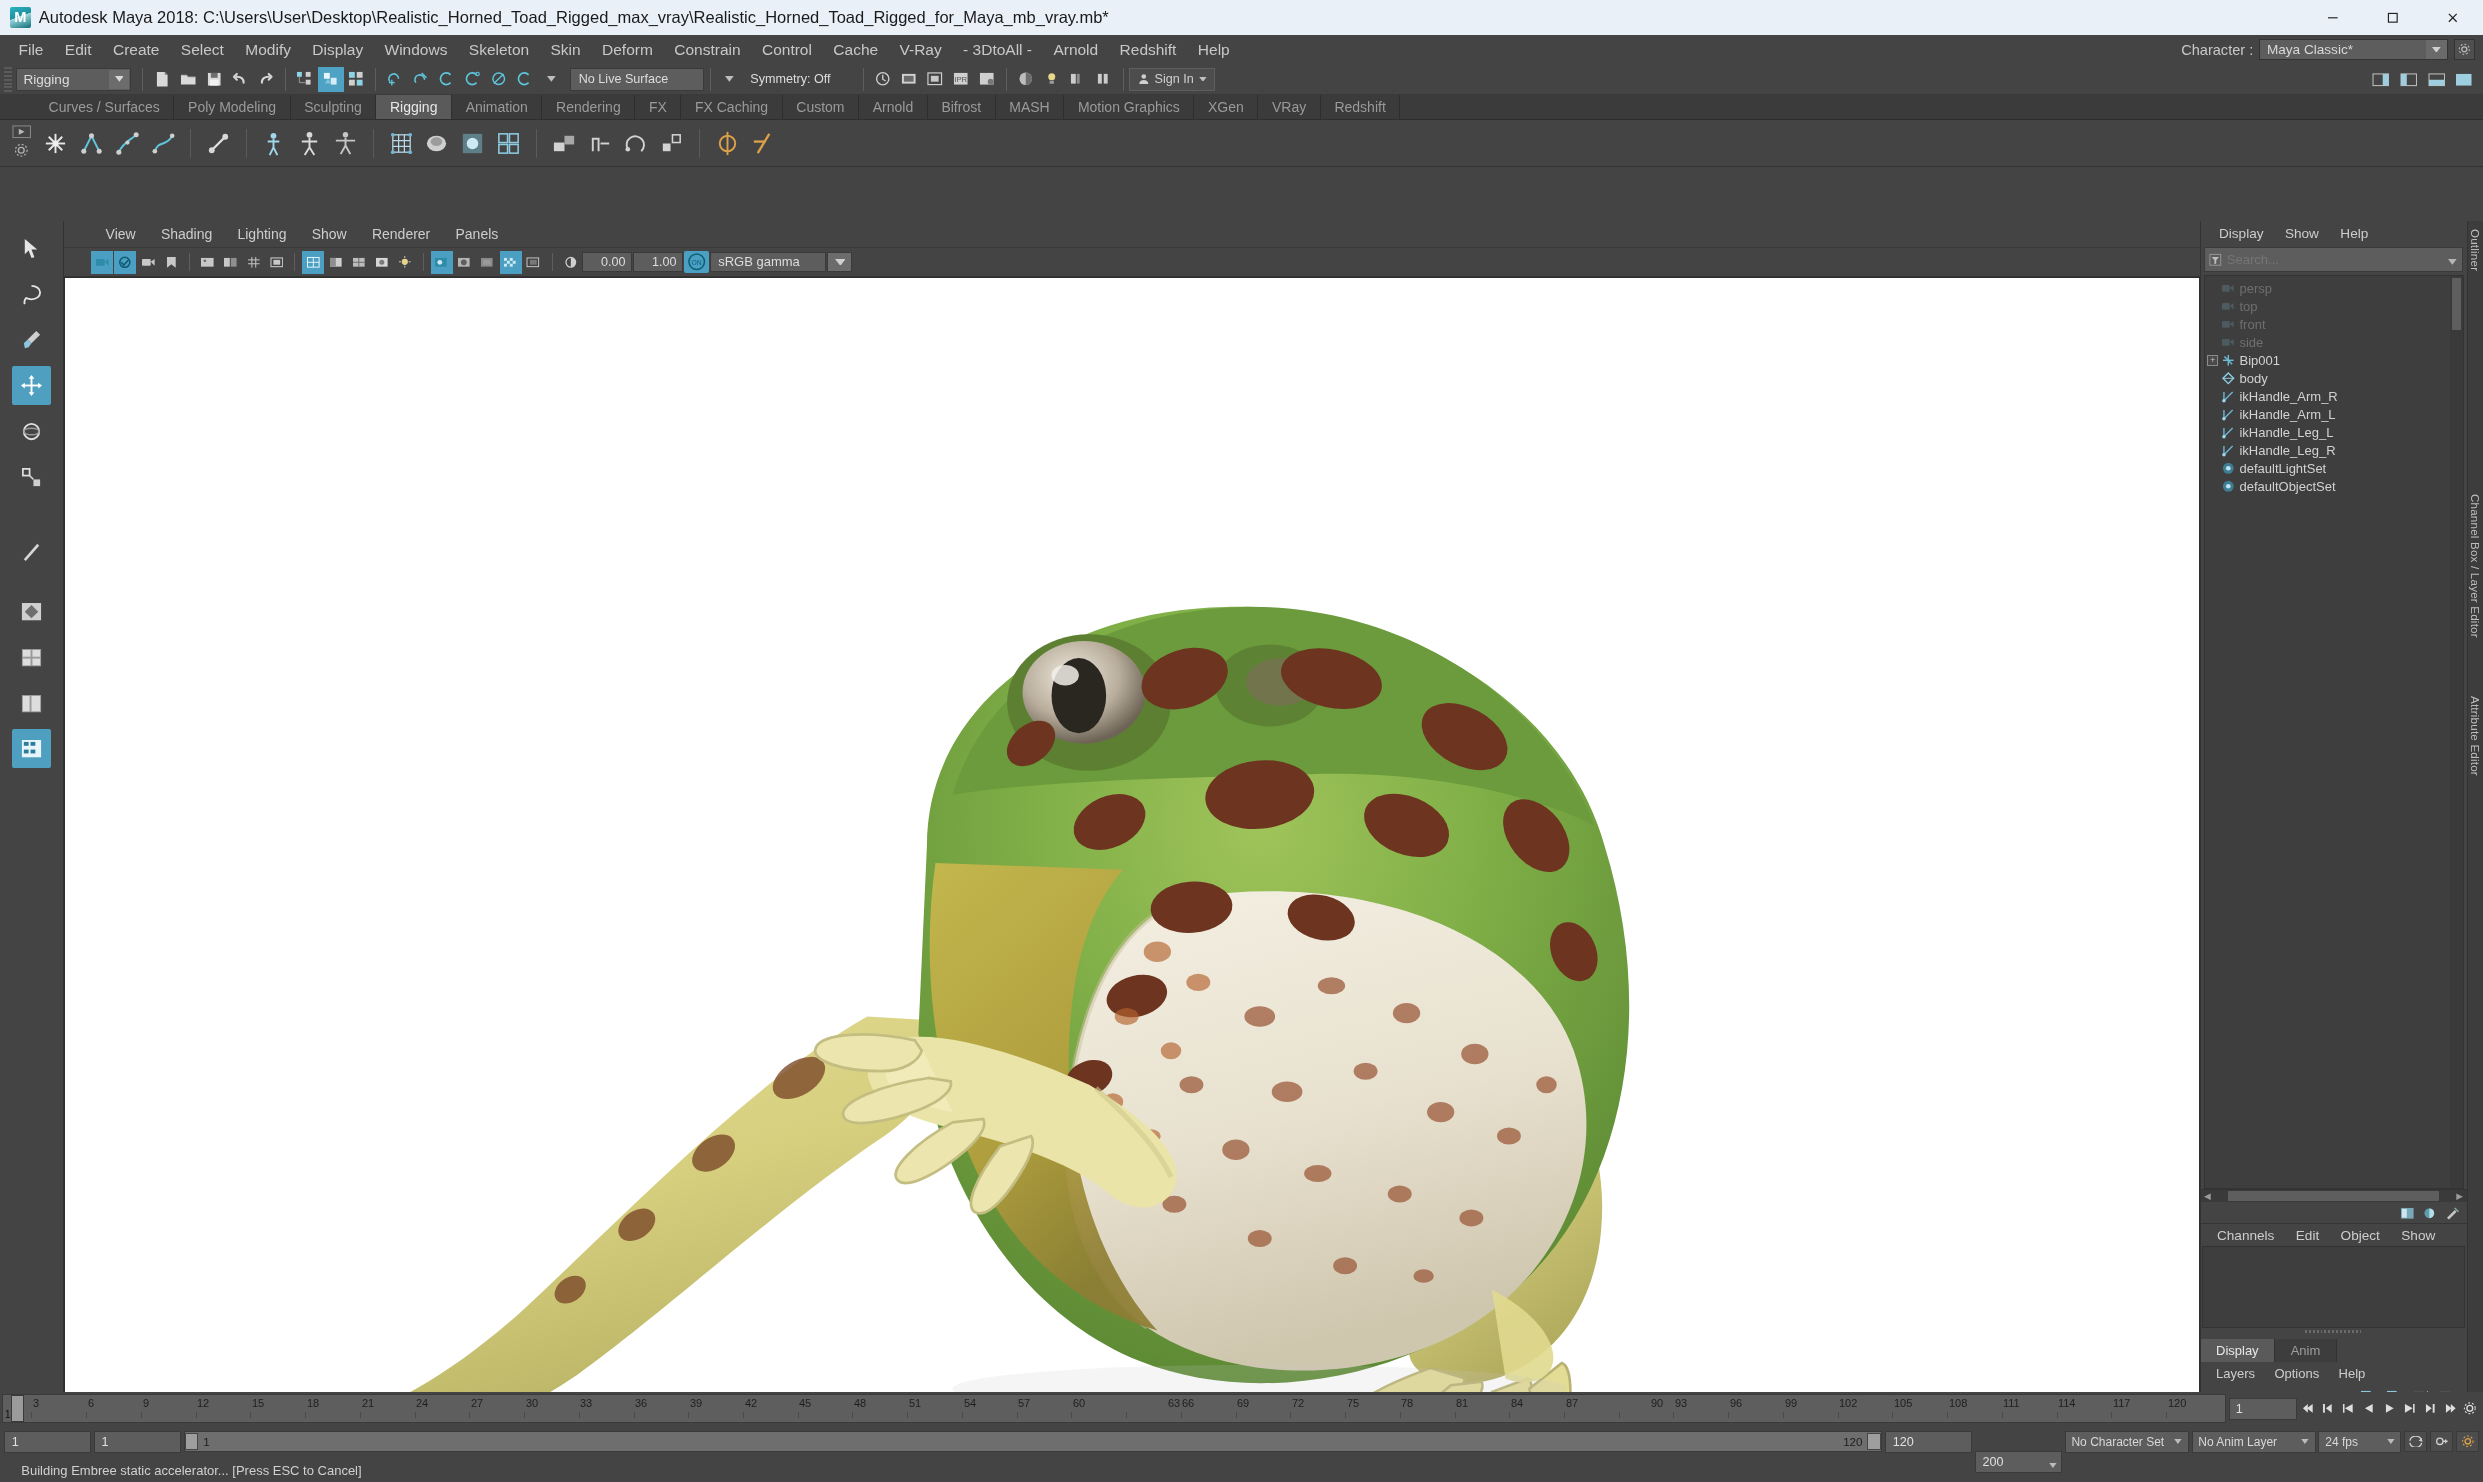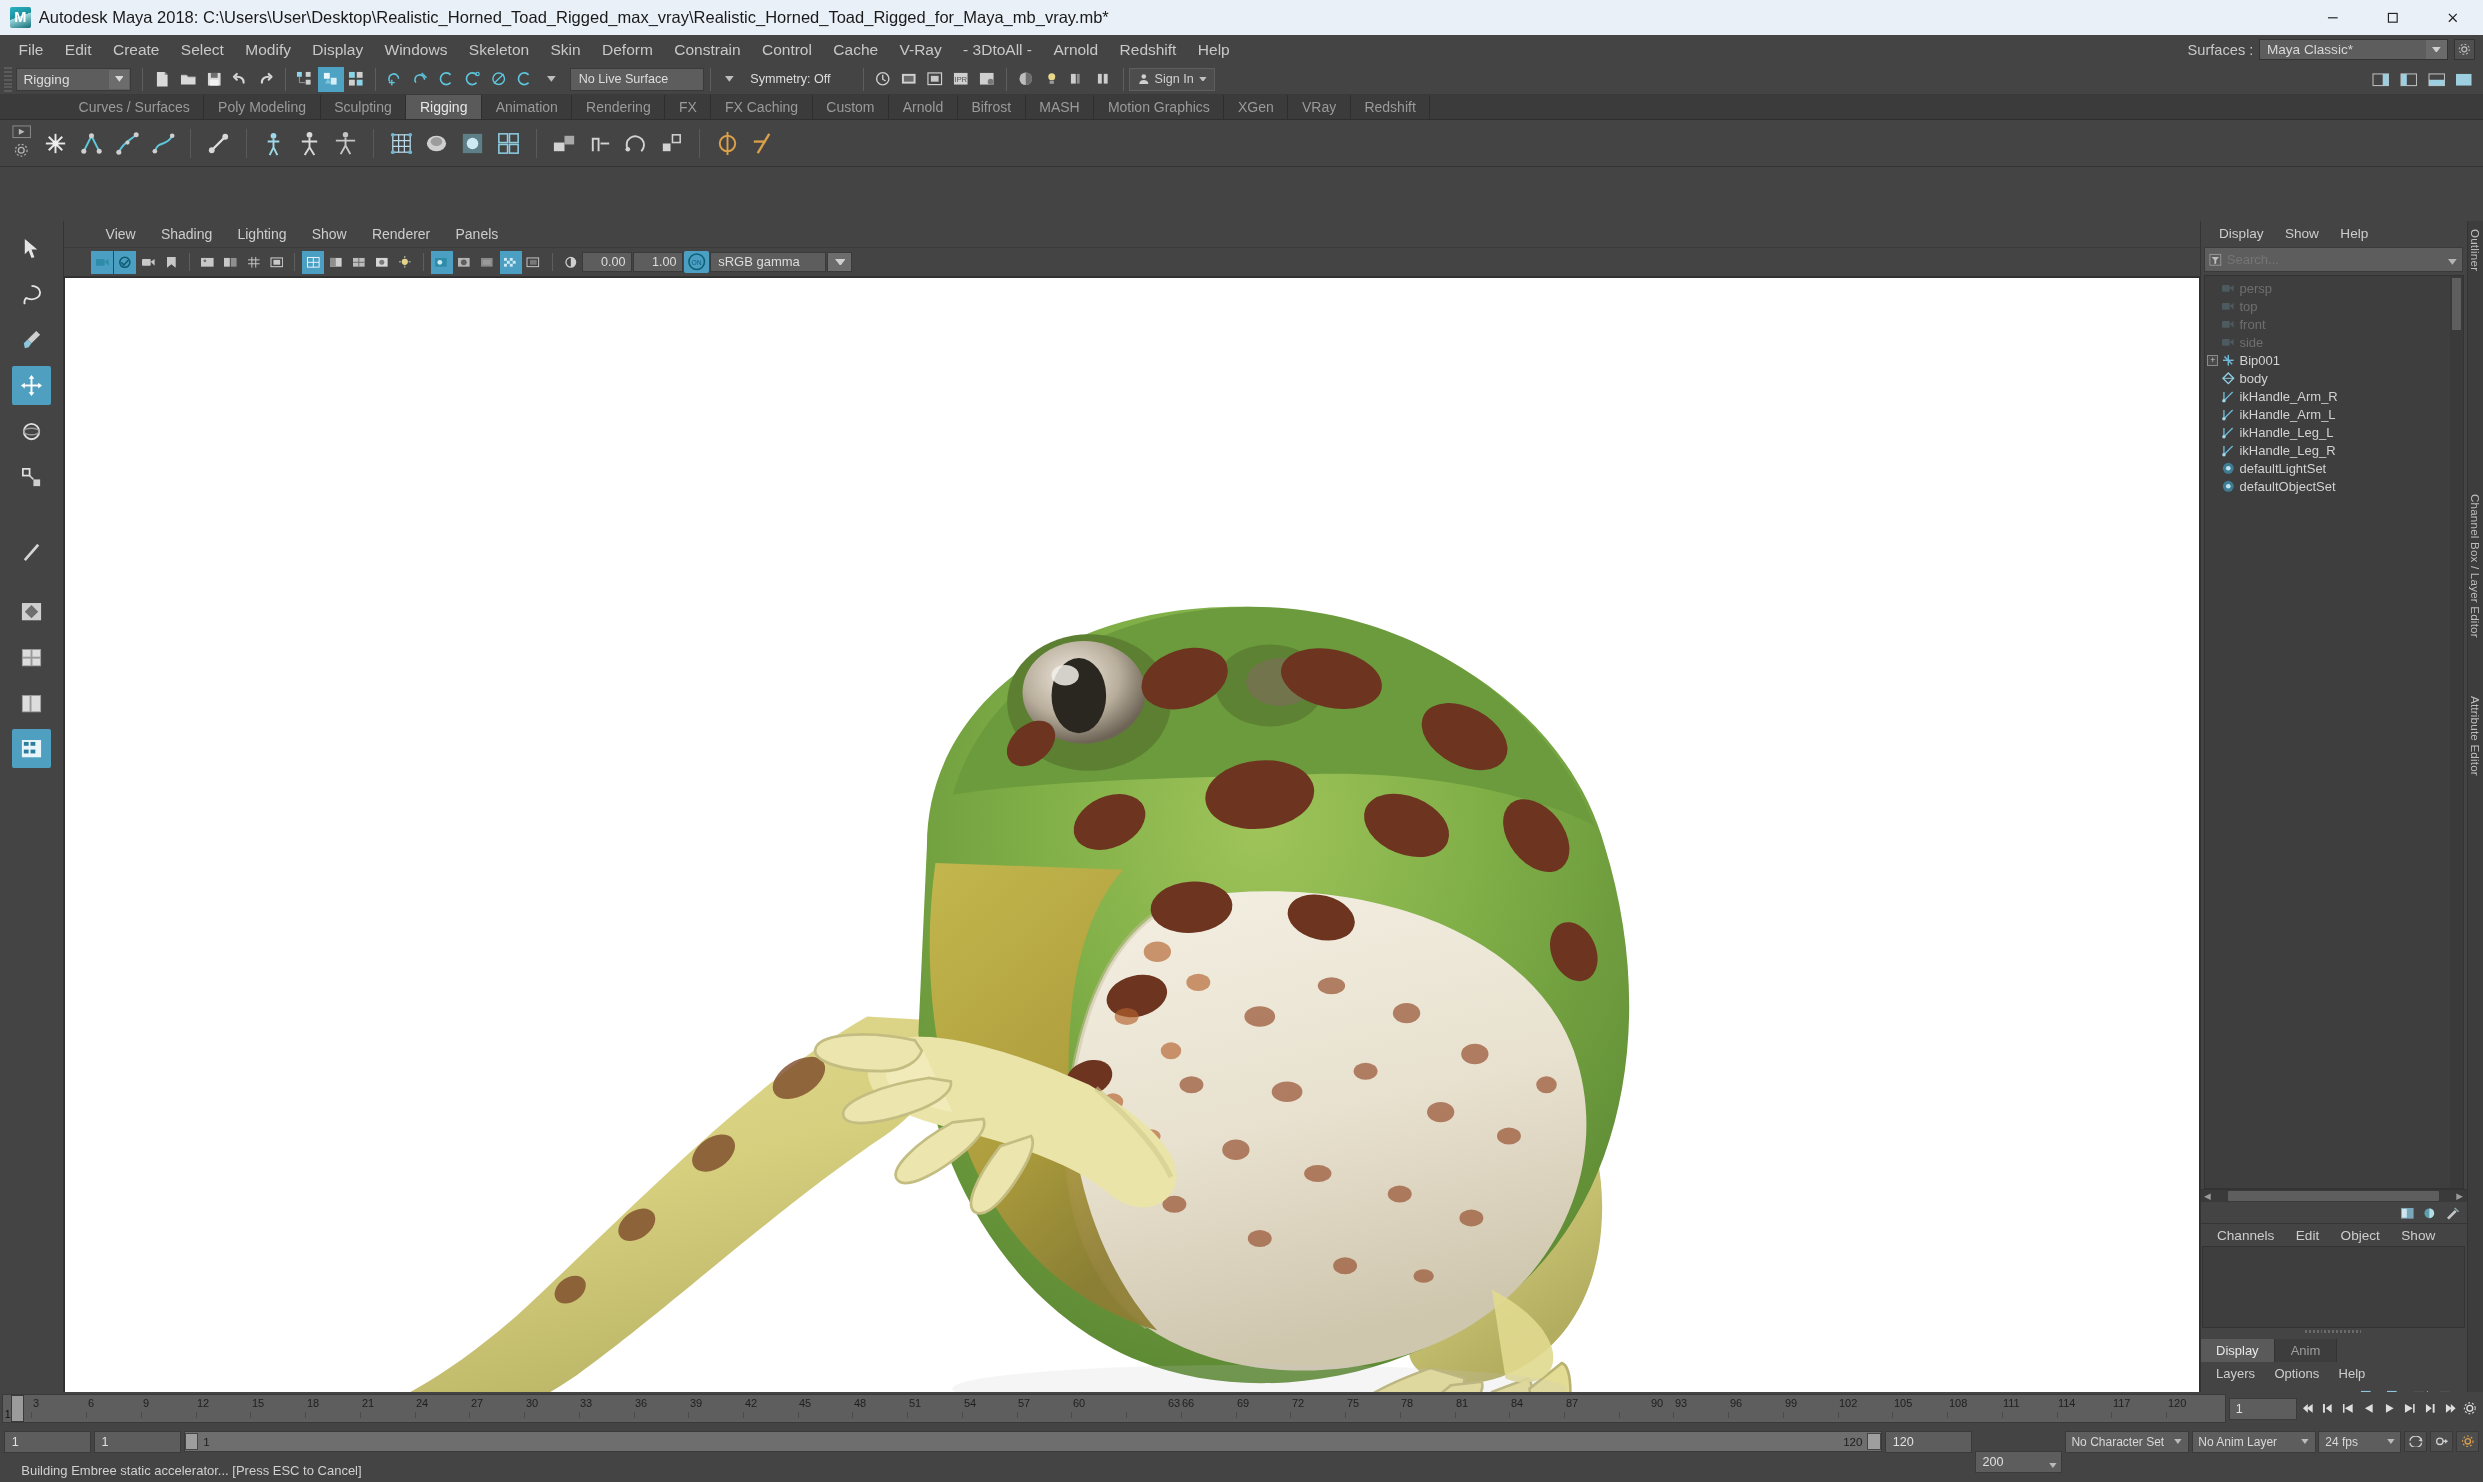--- a/index.html
+++ b/index.html
@@ -89,21 +89,21 @@
   .signin {
     height: 23px; background: #4d4d4d; border: 1px solid #5e5e5e; color: #d0d0d0;
     font-size: 12.6px; display: flex; align-items: center; padding: 0 7.8px; gap: 4.9px;
     position: relative;
   }
   .status-right { position: absolute; right: 5.8px; top: 2.9px; display: flex; gap: 1.9px; align-items: center; }
 
   
   .shelf-tabs {
     height: 25px; background: #3b3b3b; display: flex; align-items: stretch;
-    padding-left: 65px; border-bottom: 1px solid #2e2e2e;
+    padding-left: 35px; border-bottom: 1px solid #2e2e2e;
   }
   .shelf-tab {
     font-size: 14px; color: #9a9a9a; padding: 0 13.6px; display: flex; align-items: center;
     border-right: 1px solid #2e2e2e;
   }
   .shelf-tab.active { background: #5a5a5a; color: #e8e8e8; }
 
   
   .shelf-icons {
     height: 47px; background: #444444; display: flex; align-items: center;
@@ -317,21 +317,21 @@
   <div class="menu-item">Constrain</div>
   <div class="menu-item">Control</div>
   <div class="menu-item">Cache</div>
   <div class="menu-item">V-Ray</div>
   <div class="menu-item">- 3DtoAll -</div>
   <div class="menu-item">Arnold</div>
   <div class="menu-item">Redshift</div>
   <div class="menu-item">Help</div>
 
   <div class="workspace-area">
-    <span class="workspace-label">Surfaces :</span>
+    <span class="workspace-label">Character :</span>
     <div class="workspace-select">
       <span>Maya Classic*</span>
       <span class="arw">
         <svg width="8.7" height="5.8" viewBox="0 0 9 6">
             <polygon points="0,0 9,0 4.5,6" fill="#d0d0d0"></polygon>
           </svg>
       </span>
     </div>
     <div class="ws-icon-btn">
       <svg width="12.6" height="12.6" viewBox="0 0 13 13">

